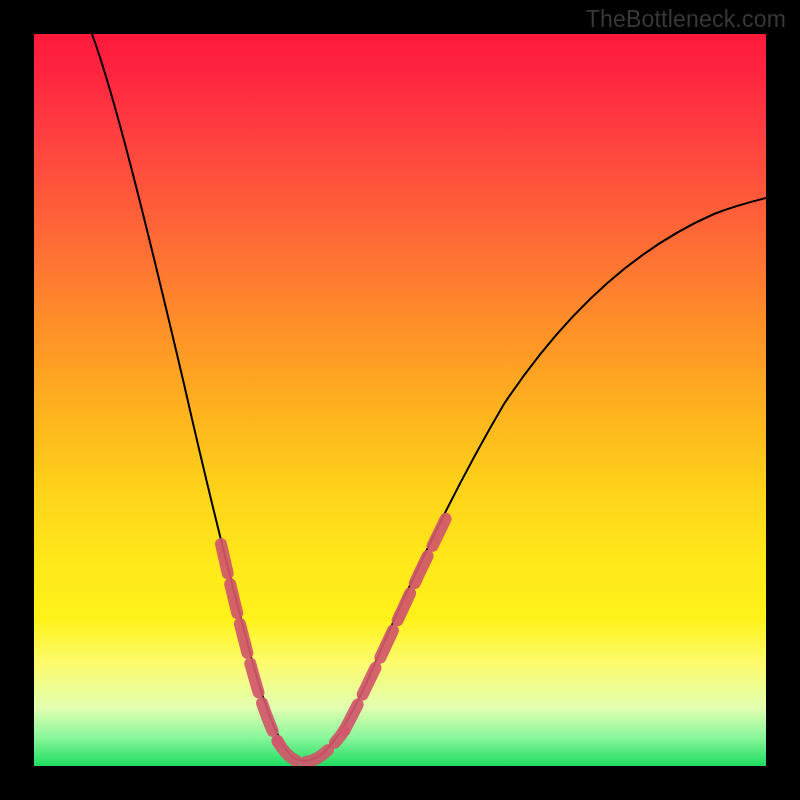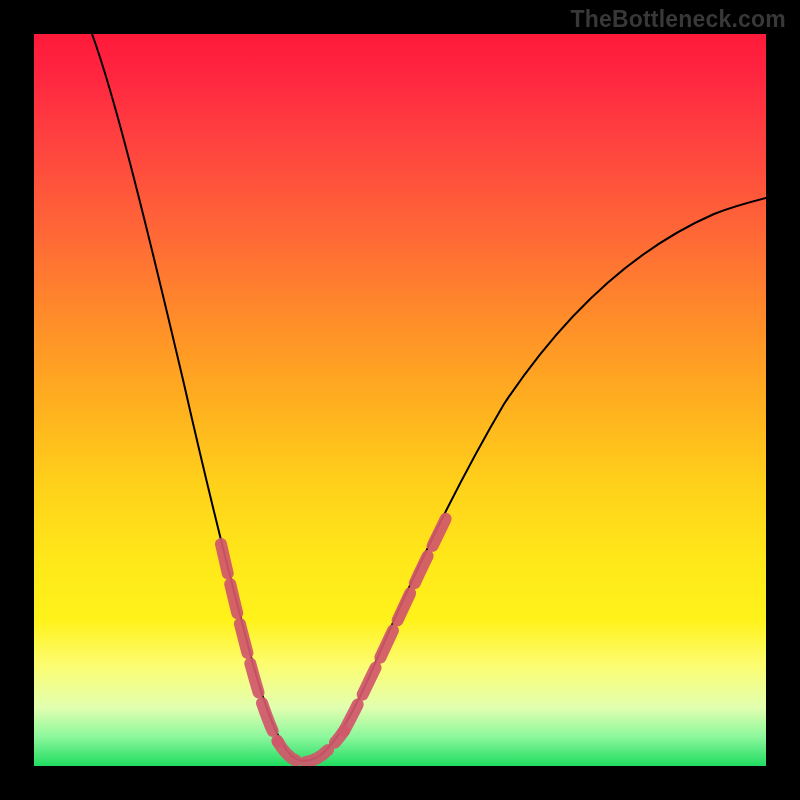--- a/index.html
+++ b/index.html
@@ -43,21 +43,21 @@
       #8cf79c 96%,
       #1fdc60 100%
     );
   }
   .watermark {
     position: absolute;
     top: 6px;
     right: 14px;
     color: #3c3c3c;
     font-size: 23px;
-    font-weight: 700;
+    font-weight: 400;
     letter-spacing: 0.2px;
     opacity: 0.95;
     user-select: none;
   }
   svg.curve {
     position: absolute;
     inset: 0;
   }
   .curve-main {
     fill: none;

